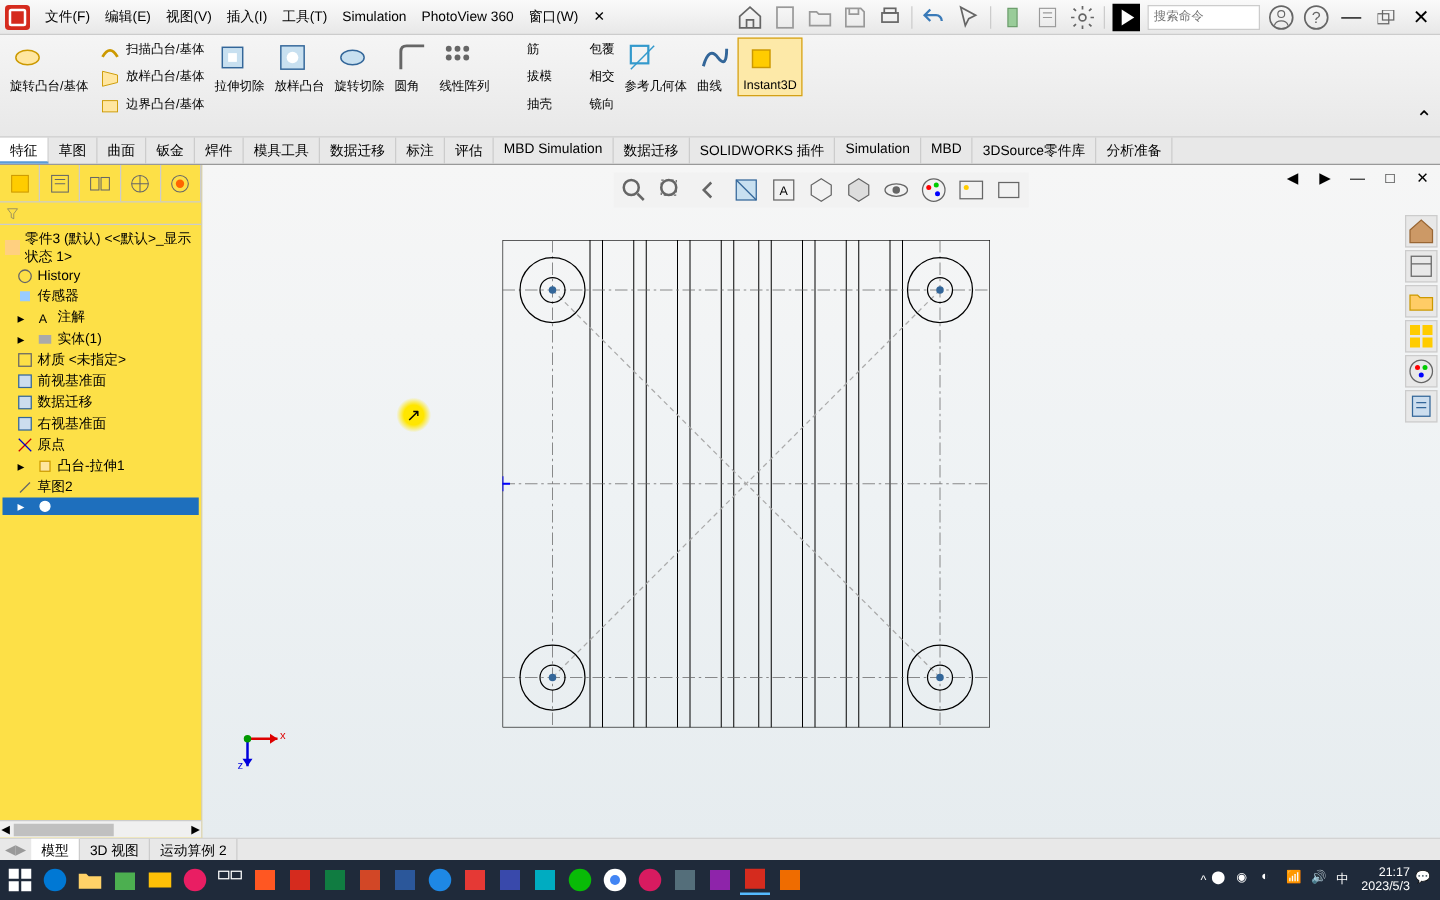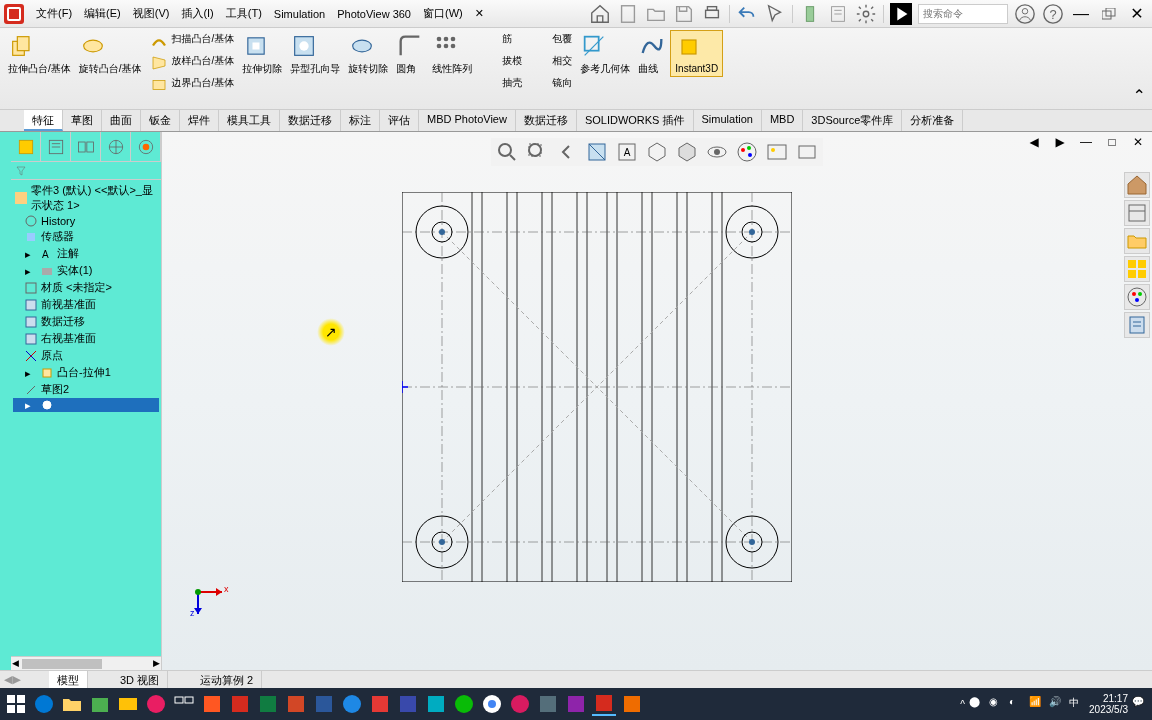--- a/index.html
+++ b/index.html
@@ -21,29 +21,29 @@
 .ribbon .rbtn { display: flex; flex-direction: column; align-items: flex-start; padding: 2px 4px; font-size: 10px; text-align: center; min-width: 30px; }
 .ribbon .rbtn .ic { width: 24px; height: 24px; margin-bottom: 2px; }
 .ribbon .rbtn.wide { flex-direction: row; gap: 4px; min-width: auto; }
 .ribbon .rbtn.wide .ic { margin-bottom: 0; }
 .ribbon .rbtn.large .ic { width: 28px; height: 28px; }
 .ribbon .col { display: flex; flex-direction: column; }
 .ribbon .selected { background: #fde9a8; border: 1px solid #d4a017; }
 .ribbon .collapse-arrow { position: absolute; right: 6px; bottom: 4px; }
 
 
-.tabs { height: 22px; background: #e8e8e8; display: flex; border-bottom: 1px solid #999; font-size: 11px; padding-left: 24px; }
+.tabs { height: 22px; background: #e8e8e8; display: flex; border-bottom: 1px solid #999; font-size: 11px; }
 .tabs .tab { padding: 3px 8px; border-right: 1px solid #ccc; cursor: pointer; }
 .tabs .tab.active { background: #fff; border-bottom: 2px solid #5b9bd5; }
 
 
 .main { display: flex; height: 538px; position: relative; }
 
 
-.tree-panel { width: 162px; background: #5eead4; border-right: 1px solid #ccc; display: flex; flex-direction: column; padding-left: 11px; }
+.tree-panel { width: 162px; background: #fde047; border-right: 1px solid #ccc; display: flex; flex-direction: column; }
 .tree-tabs { height: 30px; display: flex; border-bottom: 1px solid #ccc; }
 .tree-tabs .tt { flex: 1; display: flex; align-items: center; justify-content: center; border-right: 1px solid #ccc; }
 .tree-filter { height: 18px; border-bottom: 1px solid #ccc; display: flex; align-items: center; padding: 0 4px; }
 .tree-content { flex: 1; overflow: auto; font-size: 11px; padding: 2px; }
 .tree-item { display: flex; align-items: center; padding: 1px 2px; gap: 4px; }
 .tree-item .ti-icon { width: 12px; height: 12px; flex-shrink: 0; }
 .tree-item.selected { background: #1e6fbd; color: #fff; }
 .tree-scroll { height: 14px; background: #f0f0f0; border-top: 1px solid #ccc; display: flex; }
 .tree-scroll .thumb { width: 80px; height: 10px; background: #c0c0c0; margin: 2px; }
 
@@ -61,21 +61,21 @@
 .triad { position: absolute; bottom: 50px; left: 28px; }
 .cursor-highlight { position: absolute; top: 186px; left: 155px; width: 28px; height: 28px; background: radial-gradient(circle, #ffe600 40%, rgba(255,230,0,0) 70%); border-radius: 50%; }
 .cursor-highlight::after { content: "↖"; position: absolute; top: 6px; left: 8px; font-size: 14px; color: #000; transform: scaleX(-1); }
 
 
 .side-toolbar { position: absolute; right: 2px; top: 40px; width: 26px; display: flex; flex-direction: column; gap: 2px; }
 .side-toolbar .sb { width: 26px; height: 26px; background: #e8e8e8; border: 1px solid #ccc; display: flex; align-items: center; justify-content: center; }
 
 
 .bottom-tabs { height: 18px; background: #e8e8e8; display: flex; font-size: 11px; border-top: 1px solid #ccc; }
-.bottom-tabs .btab { padding: 2px 8px; border-right: 1px solid #ccc; margin-left: 24px; }
+.bottom-tabs .btab { padding: 2px 8px; border-right: 1px solid #ccc; }
 .bottom-tabs .btab.active { background: #fff; }
 
 
 .status { height: 16px; background: #e8e8e8; display: flex; align-items: center; font-size: 10px; padding: 0 4px; border-top: 1px solid #ccc; }
 .status .right { margin-left: auto; display: flex; gap: 8px; align-items: center; }
 
 
 .taskbar { position: absolute; bottom: 0; width: 100%; height: 32px; background: #1f2a3a; display: flex; align-items: center; padding: 0 4px; gap: 4px; }
 .taskbar .tbicon { width: 24px; height: 24px; display: flex; align-items: center; justify-content: center; }
 .taskbar .tray { margin-left: auto; display: flex; align-items: center; gap: 4px; color: #fff; font-size: 10px; }
@@ -187,27 +187,20 @@
           <rect x="4" y="0" width="9" height="8" fill="none" stroke="#666"></rect>
         </svg>
       </div>
     <div class="tb">✕</div>
   </div>
 </div>
 
 <div class="ribbon">
   <div class="rbtn large">
       <div class="ic"><svg viewBox="0 0 24 24">
-          <rect x="4" y="8" width="10" height="12" fill="#ffe6a0" stroke="#c90"></rect>
-          <rect x="8" y="4" width="10" height="12" fill="#ffe6a0" stroke="#c90"></rect>
-        </svg></div>
-      <span>拉伸凸台/基体</span>
-    </div>
-  <div class="rbtn large">
-      <div class="ic"><svg viewBox="0 0 24 24">
           <ellipse cx="12" cy="12" rx="8" ry="5" fill="#ffe6a0" stroke="#c90"></ellipse>
         </svg></div>
       <span>旋转凸台/基体</span>
     </div>
   <div class="col">
     <div class="rbtn wide">
         <div class="ic" style="width:18px;height:18px"><svg viewBox="0 0 24 24">
             <path d="M4 18 Q12 4 20 18" fill="none" stroke="#c90" stroke-width="3"></path>
           </svg></div>
         <span>扫描凸台/基体</span>
@@ -230,21 +223,21 @@
           <rect x="5" y="5" width="14" height="14" fill="#c8e0f0" stroke="#369"></rect>
           <rect x="9" y="9" width="6" height="6" fill="#fff"></rect>
         </svg></div>
       <span>拉伸切除</span>
     </div>
   <div class="rbtn large">
       <div class="ic"><svg viewBox="0 0 24 24">
           <rect x="4" y="4" width="16" height="16" fill="#c8e0f0" stroke="#369"></rect>
           <circle cx="12" cy="12" r="4" fill="#fff"></circle>
         </svg></div>
-      <span>异型孔向导</span>
+      <span>放样凸台</span>
     </div>
   <div class="rbtn large">
       <div class="ic"><svg viewBox="0 0 24 24">
           <ellipse cx="12" cy="12" rx="8" ry="5" fill="#c8e0f0" stroke="#369"></ellipse>
         </svg></div>
       <span>旋转切除</span>
     </div>
   <div class="rbtn large">
       <div class="ic"><svg viewBox="0 0 24 24">
           <path d="M4 20 V8 Q4 4 8 4 H20" fill="none" stroke="#666" stroke-width="2"></path>
@@ -315,21 +308,21 @@
 <div class="tabs">
   <div class="tab active">特征</div>
   <div class="tab">草图</div>
   <div class="tab">曲面</div>
   <div class="tab">钣金</div>
   <div class="tab">焊件</div>
   <div class="tab">模具工具</div>
   <div class="tab">数据迁移</div>
   <div class="tab">标注</div>
   <div class="tab">评估</div>
-  <div class="tab">MBD PhotoView</div>
+  <div class="tab">MBD Simulation</div>
   <div class="tab">数据迁移</div>
   <div class="tab">SOLIDWORKS 插件</div>
   <div class="tab">Simulation</div>
   <div class="tab">MBD</div>
   <div class="tab">3DSource零件库</div>
   <div class="tab">分析准备</div>
 </div>
 
 <div class="main">
   <div class="tree-panel">

